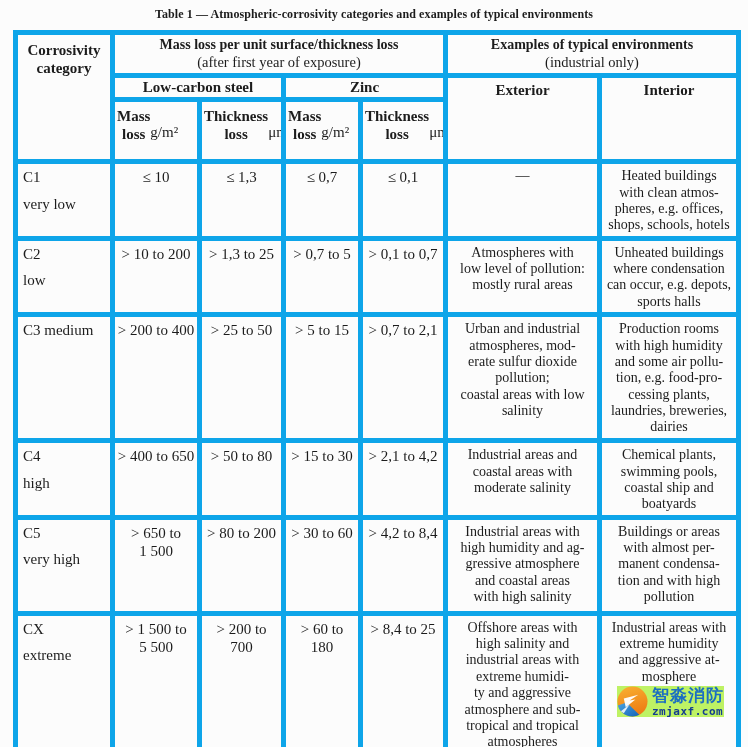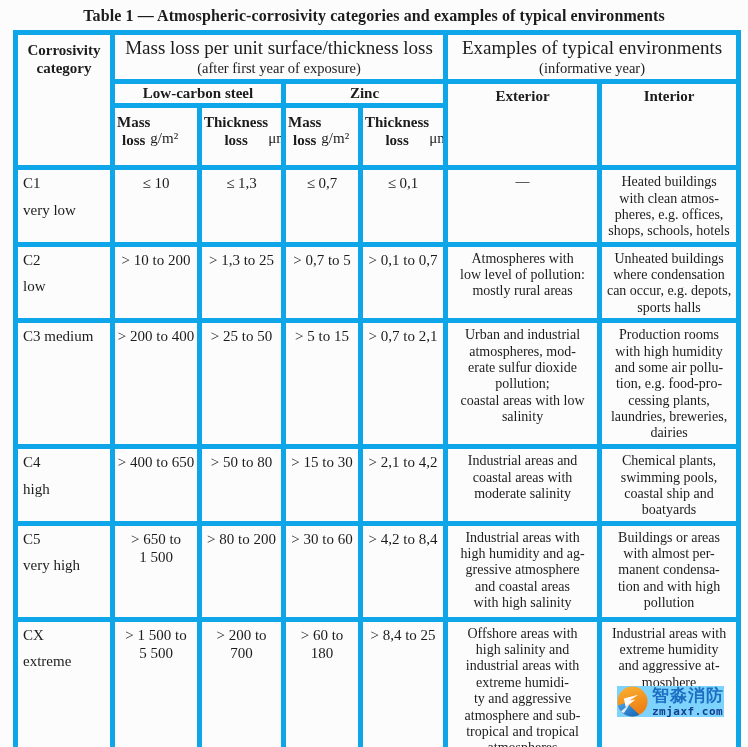--- a/index.html
+++ b/index.html
@@ -7,42 +7,42 @@
   body {
     background: #fcfcfc;
     font-family: "Liberation Serif", "DejaVu Serif", serif;
     color: #1c1c1c;
     position: relative;
     overflow: hidden;
   }
   .page-title {
     text-align: center;
     font-weight: bold;
-    font-size: 16px;
+    font-size: 12px;
     padding-top: 7px;
     letter-spacing: 0.1px;
   }
   table.corrosivity {
     border-collapse: collapse;
     table-layout: fixed;
     position: absolute;
     left: 13px;
     top: 30px;
     width: 723px;
     border: 2px solid #111;
   }
   td, th {
     border: 5px solid #0ea5e9;
     vertical-align: top;
     font-size: 15px;
     font-weight: normal;
     overflow: hidden;
   }
   th.group-head { text-align: center; vertical-align: middle; padding: 2px 4px; }
-  .group-title { display: block; font-weight: normal; font-size: 19px; line-height: 1.2; }
+  .group-title { display: block; font-weight: bold; font-size: 14px; line-height: 1.2; }
   .group-sub { display: block; font-size: 14.5px; line-height: 1.2; }
   th.cat-head {
     text-align: center; vertical-align: top; padding-top: 6px;
     font-weight: bold; white-space: pre-line; line-height: 1.2;
   }
   th.metal-head, th.side-head {
     text-align: center; vertical-align: middle;
     font-weight: bold; padding: 1px 2px; margin-top: 36px;
   }
   th.side-head { vertical-align: top; padding-top: 4px; }
@@ -59,21 +59,21 @@
   }
   td.note-cell { padding: 3px 4px 3px 5px; font-size: 13.5px; vertical-align: middle; }
   .note-label { font-weight: normal; margin-right: 13px; }
   .watermark {
     position: absolute;
     left: 617px;
     top: 686px;
     display: flex;
     align-items: center;
     gap: 4px;
-    background: #7dd3fc;
+    background: #bef264;
   }
   .wm-text { display: flex; flex-direction: column; line-height: 1; }
   .wm-brand {
     font-size: 17px; font-weight: bold; color: #1b6ec2;
     font-family: "Liberation Sans", sans-serif; letter-spacing: 1px;
   }
   .wm-site {
     font-size: 11px; font-weight: bold; color: #143d8f;
     font-family: "DejaVu Sans Mono", monospace; margin-top: 2px; letter-spacing: 0.5px;
   }
@@ -96,21 +96,21 @@
   <thead>
     <tr style="height:42px">
       <th class="cat-head" rowspan="3">Corrosivity
 category</th>
       <th class="group-head" colspan="4">
         <span class="group-title">Mass loss per unit surface/thickness loss</span>
         <span class="group-sub">(after first year of exposure)</span>
       </th>
       <th class="group-head" colspan="2">
         <span class="group-title">Examples of typical environments</span>
-        <span class="group-sub">(informative year)</span>
+        <span class="group-sub">(industrial only)</span>
       </th>
     </tr>
     <tr style="height:24px">
       <th class="metal-head" colspan="2">Low-carbon steel</th>
       <th class="metal-head" colspan="2">Zinc</th>
       <th class="side-head" rowspan="2">Exterior</th>
       <th class="side-head" rowspan="2">Interior</th>
     </tr>
     <tr style="height:62px">
       <th class="loss-head">

